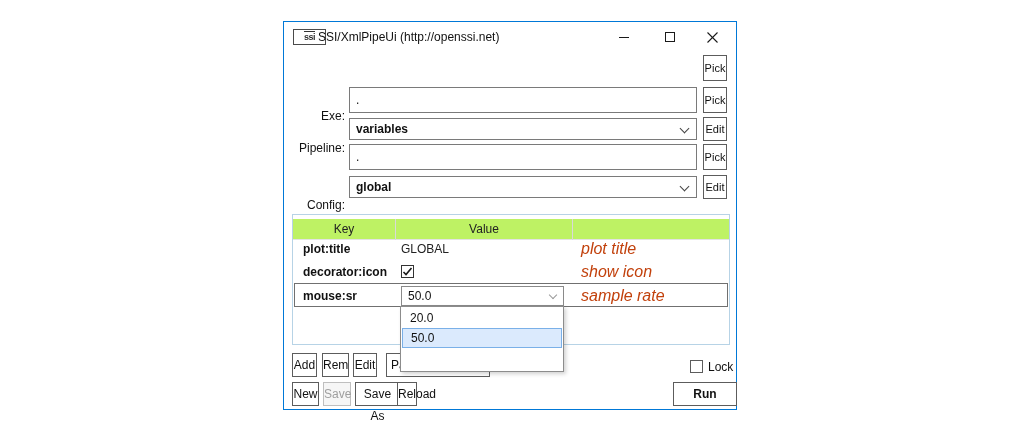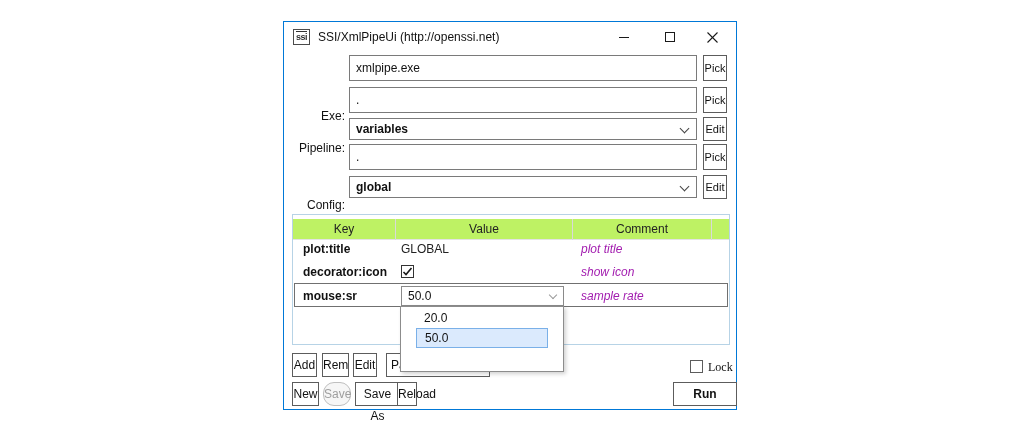--- a/index.html
+++ b/index.html
@@ -5,21 +5,21 @@
   * { box-sizing: border-box; margin: 0; padding: 0; }
   html,body { width:1024px; height:432px; background:#ffffff; overflow:hidden;
               font-family:"Liberation Sans", sans-serif; }
   .canvas { position:relative; width:1024px; height:432px; background:#fff; }
 
   .win { position:absolute; left:283px; top:21px; width:454px; height:389px;
          background:#fff; border:1px solid #0078d7; }
 
   
   .titlebar { position:absolute; left:0; top:0; width:100%; height:30px; background:#fff; }
-  .appicon { position:absolute; left:9px; top:7px; width:17px; height:16px;
+  .appicon { position:absolute; left:9px; top:7px; width:33px; height:16px;
              border:1px solid #4a4a4a; text-align:center; font-size:9px; font-weight:bold;
              line-height:14px; color:#333; letter-spacing:-0.5px; text-decoration:overline; }
   .title-text { position:absolute; left:34px; top:0; height:30px; line-height:31px;
                 font-size:12px; color:#111; white-space:nowrap; }
   .cap-btn { position:absolute; top:0; width:28px; height:30px; display:flex;
              align-items:center; justify-content:center; }
   .min-glyph { width:10px; height:1px; background:#1a1a1a; }
   .max-glyph { width:10px; height:10px; border:1px solid #1a1a1a; }
 
   
@@ -40,51 +40,51 @@
   .grid { position:absolute; left:8px; top:192px; width:438px; height:131px;
           border:1px solid #b7d3e6; background:#fff; }
   .grid-header { position:absolute; left:0; top:4px; width:100%; height:21px;
                  background:#bef264; border-bottom:1px solid #e3e3e3; }
   .hcell { position:absolute; top:0; height:21px; line-height:21px; text-align:center;
            font-size:12px; color:#222; border-right:1px solid #d9d9d9; }
   .hc0 { left:0; width:103px; } .hc1 { left:103px; width:177px; }
   .hc2 { left:280px; width:139px; } .hc3 { left:419px; width:17px; border-right:none; }
   .gkey { position:absolute; left:10px; font-size:12px; font-weight:bold; color:#111; }
   .gval { position:absolute; left:108px; font-size:12px; color:#222; }
-  .gcomment { position:absolute; left:288px; font-size:12px; font-style:italic; color:#a21caf; }
+  .gcomment { position:absolute; left:288px; font-size:16px; font-style:italic; color:#c2410c; }
   .rowline { height:22px; line-height:22px; }
   .rowsel { position:absolute; left:1px; top:68px; width:434px; height:24px;
             border:1px solid #707070; background:#fff; }
   .checkbox { width:13px; height:13px; border:1px solid #333; background:#fff;
               display:inline-block; position:absolute; }
   .checkbox svg { position:absolute; left:0px; top:0px; }
   .cell-combo { position:absolute; left:108px; top:71px; width:163px; height:20px;
                 border:1px solid #8a8a8a; background:#fff; font-size:12px; color:#111;
                 line-height:18px; padding-left:6px; }
   .cell-combo .chev { position:absolute; right:7px; top:5px; width:6px; height:6px;
                       border-color:#9a9a9a; }
 
   
   .droplist { position:absolute; left:116px; top:284px; width:164px; height:66px;
               background:#fff; border:1px solid #8c8c8c; z-index:20;
               box-shadow:2px 2px 4px rgba(0,0,0,0.18); padding-top:1px; }
   .dropitem { position:relative; height:20px; line-height:20px; font-size:12px; color:#111;
-              padding-left:8px; margin:0 15px; }
+              padding-left:8px; margin:0 1px; }
   .dropitem.hl { background:#dbeafd; border:1px solid #7ab0e8; line-height:18px; }
 
   
   .btn { position:absolute; height:24px; border:1px solid #5c5c5c; background:#fff;
          font-family:"Liberation Sans", sans-serif; font-size:12px; color:#111;
          text-align:center; line-height:22px; }
   .btn.wide-hidden { text-align:left; padding-left:4px; z-index:1; }
-  .btn.disabled { border-color:#bfbfbf; color:#9f9f9f; background:#f6f6f6;border-radius:11px; }
+  .btn.disabled { border-color:#bfbfbf; color:#9f9f9f; background:#f6f6f6; }
   .runbtn { font-weight:bold;margin-left:6px; }
   .lockbox { left:406px; top:338px; }
   .locklabel { position:absolute; left:424px; top:338px; font-size:12px; color:#111;
-               line-height:14px;font-family:Liberation Serif, serif; }
+               line-height:14px; }
 </style>
 </head>
 <body>
 
 <div class="canvas">
   <div class="win">
 
     <div class="titlebar">
       <div class="appicon">ssi</div>
       <div class="title-text">SSI/XmlPipeUi (http://openssi.net)</div>
@@ -96,21 +96,20 @@
       </div>
       <div class="cap-btn" style="left:414px;">
         <svg width="11" height="11" viewBox="0 0 11 11">
           <line x1="0.5" y1="0.5" x2="10.5" y2="10.5" stroke="#1a1a1a" stroke-width="1.1"></line>
           <line x1="10.5" y1="0.5" x2="0.5" y2="10.5" stroke="#1a1a1a" stroke-width="1.1"></line>
         </svg>
       </div>
     </div>
 
     <div class="flabel" style="left:0; top:33px; height:26px; line-height:26px;">Exe:</div>
-    <input class="tb" style="top: 33px;" value="xmlpipe.exe">
     <div class="side-btn" style="top:33px;">Pick</div>
 
     <div class="flabel" style="left:0; top:65px; height:26px; line-height:26px;">Pipeline:</div>
     <input class="tb" style="top: 65px;" value=".">
     <div class="side-btn" style="top:65px;">Pick</div>
 
     <div class="combo" style="top:96px;">
       <span>variables</span>
       <span class="chev"></span>
     </div>
@@ -123,21 +122,20 @@
     <div class="combo" style="top:154px;">
       <span>global</span>
       <span class="chev"></span>
     </div>
     <div class="side-btn" style="top:153px; height:24px; line-height:22px;">Edit</div>
 
     <div class="grid">
       <div class="grid-header">
         <div class="hcell hc0">Key</div>
         <div class="hcell hc1">Value</div>
-        <div class="hcell hc2">Comment</div>
         <div class="hcell hc3"></div>
       </div>
 
       <div>
         <div class="gkey rowline" style="top:23px;">plot:title</div>
         <div class="gval rowline" style="top:23px;">GLOBAL</div>
         <div class="gcomment rowline" style="top:23px;">plot title</div>
       </div>
 
       <div>

